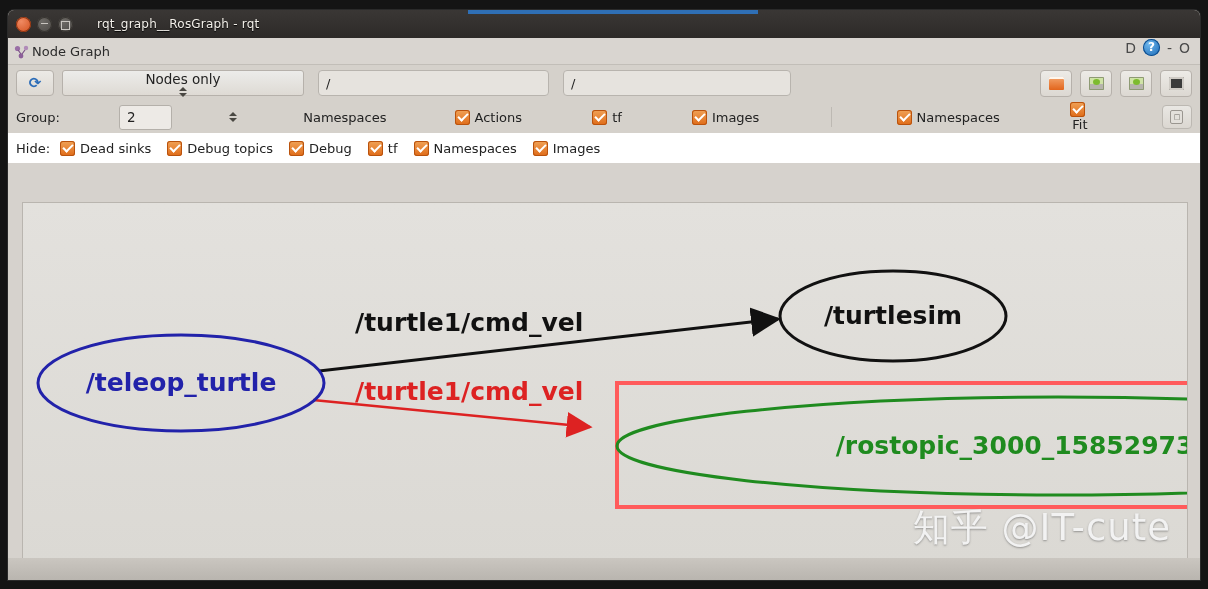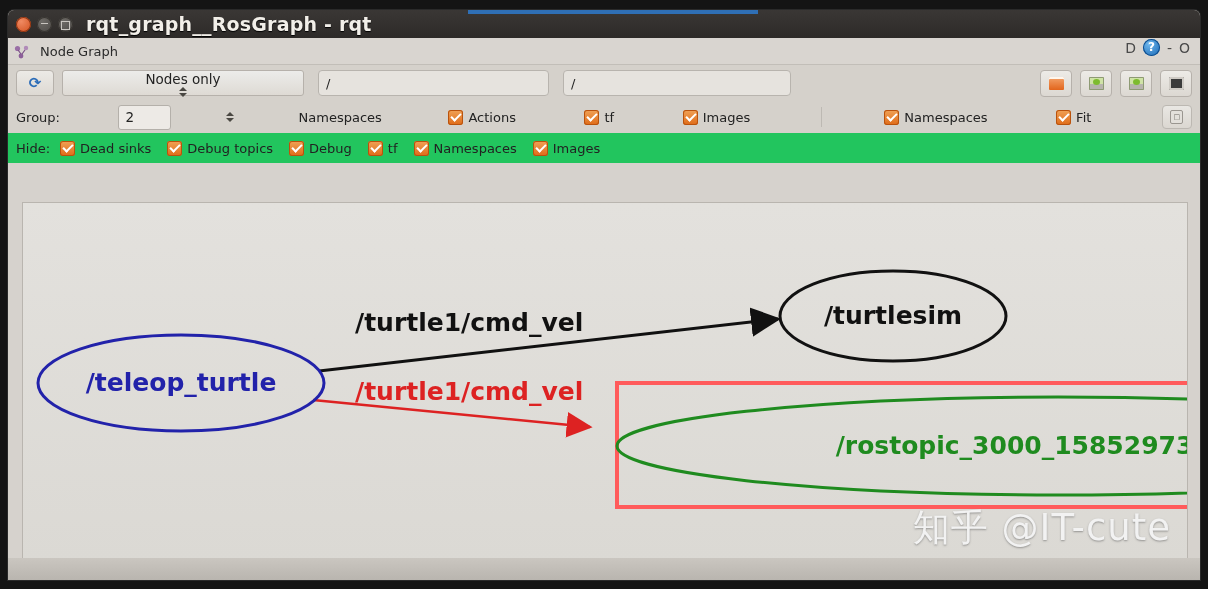--- a/index.html
+++ b/index.html
@@ -26,48 +26,48 @@
   .wbtns{display:flex;gap:6px;margin-left:8px;align-items:center;}
   .wbtn{width:15px;height:15px;border-radius:50%;display:block;}
   .wbtn.close{background:radial-gradient(circle at 35% 30%,#f08a62,#d14f1d);box-shadow:inset 0 0 0 1px #8d3310;}
   .wbtn.min{background:radial-gradient(circle at 35% 30%,#6d6a66,#4b4845);box-shadow:inset 0 0 0 1px #36332f;}
   .wbtn.max{background:radial-gradient(circle at 35% 30%,#6d6a66,#4b4845);box-shadow:inset 0 0 0 1px #36332f;}
   .wbtn.min:after,.wbtn.max:after{
     content:"";display:block;margin:6px auto 0;width:7px;height:1px;background:#c9c5c0;
   }
   .wbtn.max:after{width:7px;height:7px;margin-top:4px;border:1px solid #c9c5c0;background:none;}
   .wtitle{
-    color:#f2efe9;font-size:19px;font-weight:bold;margin-left:13px;letter-spacing:.2px;
+    color:#f2efe9;font-size:12px;font-weight:normal;margin-left:24px;letter-spacing:.2px;
     text-shadow:0 1px 1px #000;
   }
   .bluebar{position:absolute;left:460px;top:0;width:290px;height:4px;background:#2f6fb5;}
 
   
   .dockhdr{
     position:relative;height:26px;background:#d9d5d0;
-    border-bottom:1px solid #c2beb8;display:flex;align-items:center;gap:8px;
+    border-bottom:1px solid #c2beb8;display:flex;align-items:center;
   }
   .dock-ico{width:16px;height:14px;margin-left:6px;position:relative;}
   .dock-title{font-size:13px;color:#2b2b2b;margin-left:2px;}
   .dock-right{
     position:absolute;right:10px;top:1px;display:flex;align-items:center;gap:7px;
     font-size:14px;color:#4a4a4a;
   }
   .help-ico{
     width:17px;height:17px;border-radius:50%;
     background:radial-gradient(circle at 35% 30%,#6fb7ec,#1666b5);
     color:#fff;font-size:12px;font-weight:bold;line-height:17px;text-align:center;
     box-shadow:inset 0 0 0 1px #0d4c8c;
   }
 
   
   .trow{display:flex;align-items:center;padding:0 8px;position:relative;}
   .trow1{height:36px;background:#d5d1cb;}
   .trow2{height:32px;background:#d5d1cb;font-size:13px;color:#222;justify-content:space-between;}
-  .trow3{height:30px;background:#22c55e;font-size:13px;color:#222;}
+  .trow3{height:30px;background:#ffffff;font-size:13px;color:#222;}
 
   .iconbtn{
     width:36px;height:24px;border:1px solid #b6b1ab;border-radius:4px;
     background:linear-gradient(#eceae6,#ddd9d3);
     display:flex;align-items:center;justify-content:center;
   }
   .refresh-ico{font-size:15px;color:#2b6cb8;font-weight:bold;line-height:1;}
 
   .combo{
     margin-left:8px;width:228px;height:24px;
@@ -240,21 +240,21 @@
       </span>
       <span class="cb">
         <span class="cbox"></span>
         <span>Images</span>
       </span>
       <span class="sep"></span>
       <span class="cb">
         <span class="cbox"></span>
         <span>Namespaces</span>
       </span>
-      <span class="cb" style="margin-right:14px;">
+      <span class="cb" style="margin-right:14px;flex-direction:column;">
         <span class="cbox"></span>
         <span>Fit</span>
       </span>
       <span class="fitbtn">
         <span>□</span>
       </span>
     </div>
 
     <div class="trow trow3">
       <span class="lbl" style="margin-right:10px;">Hide:</span>

